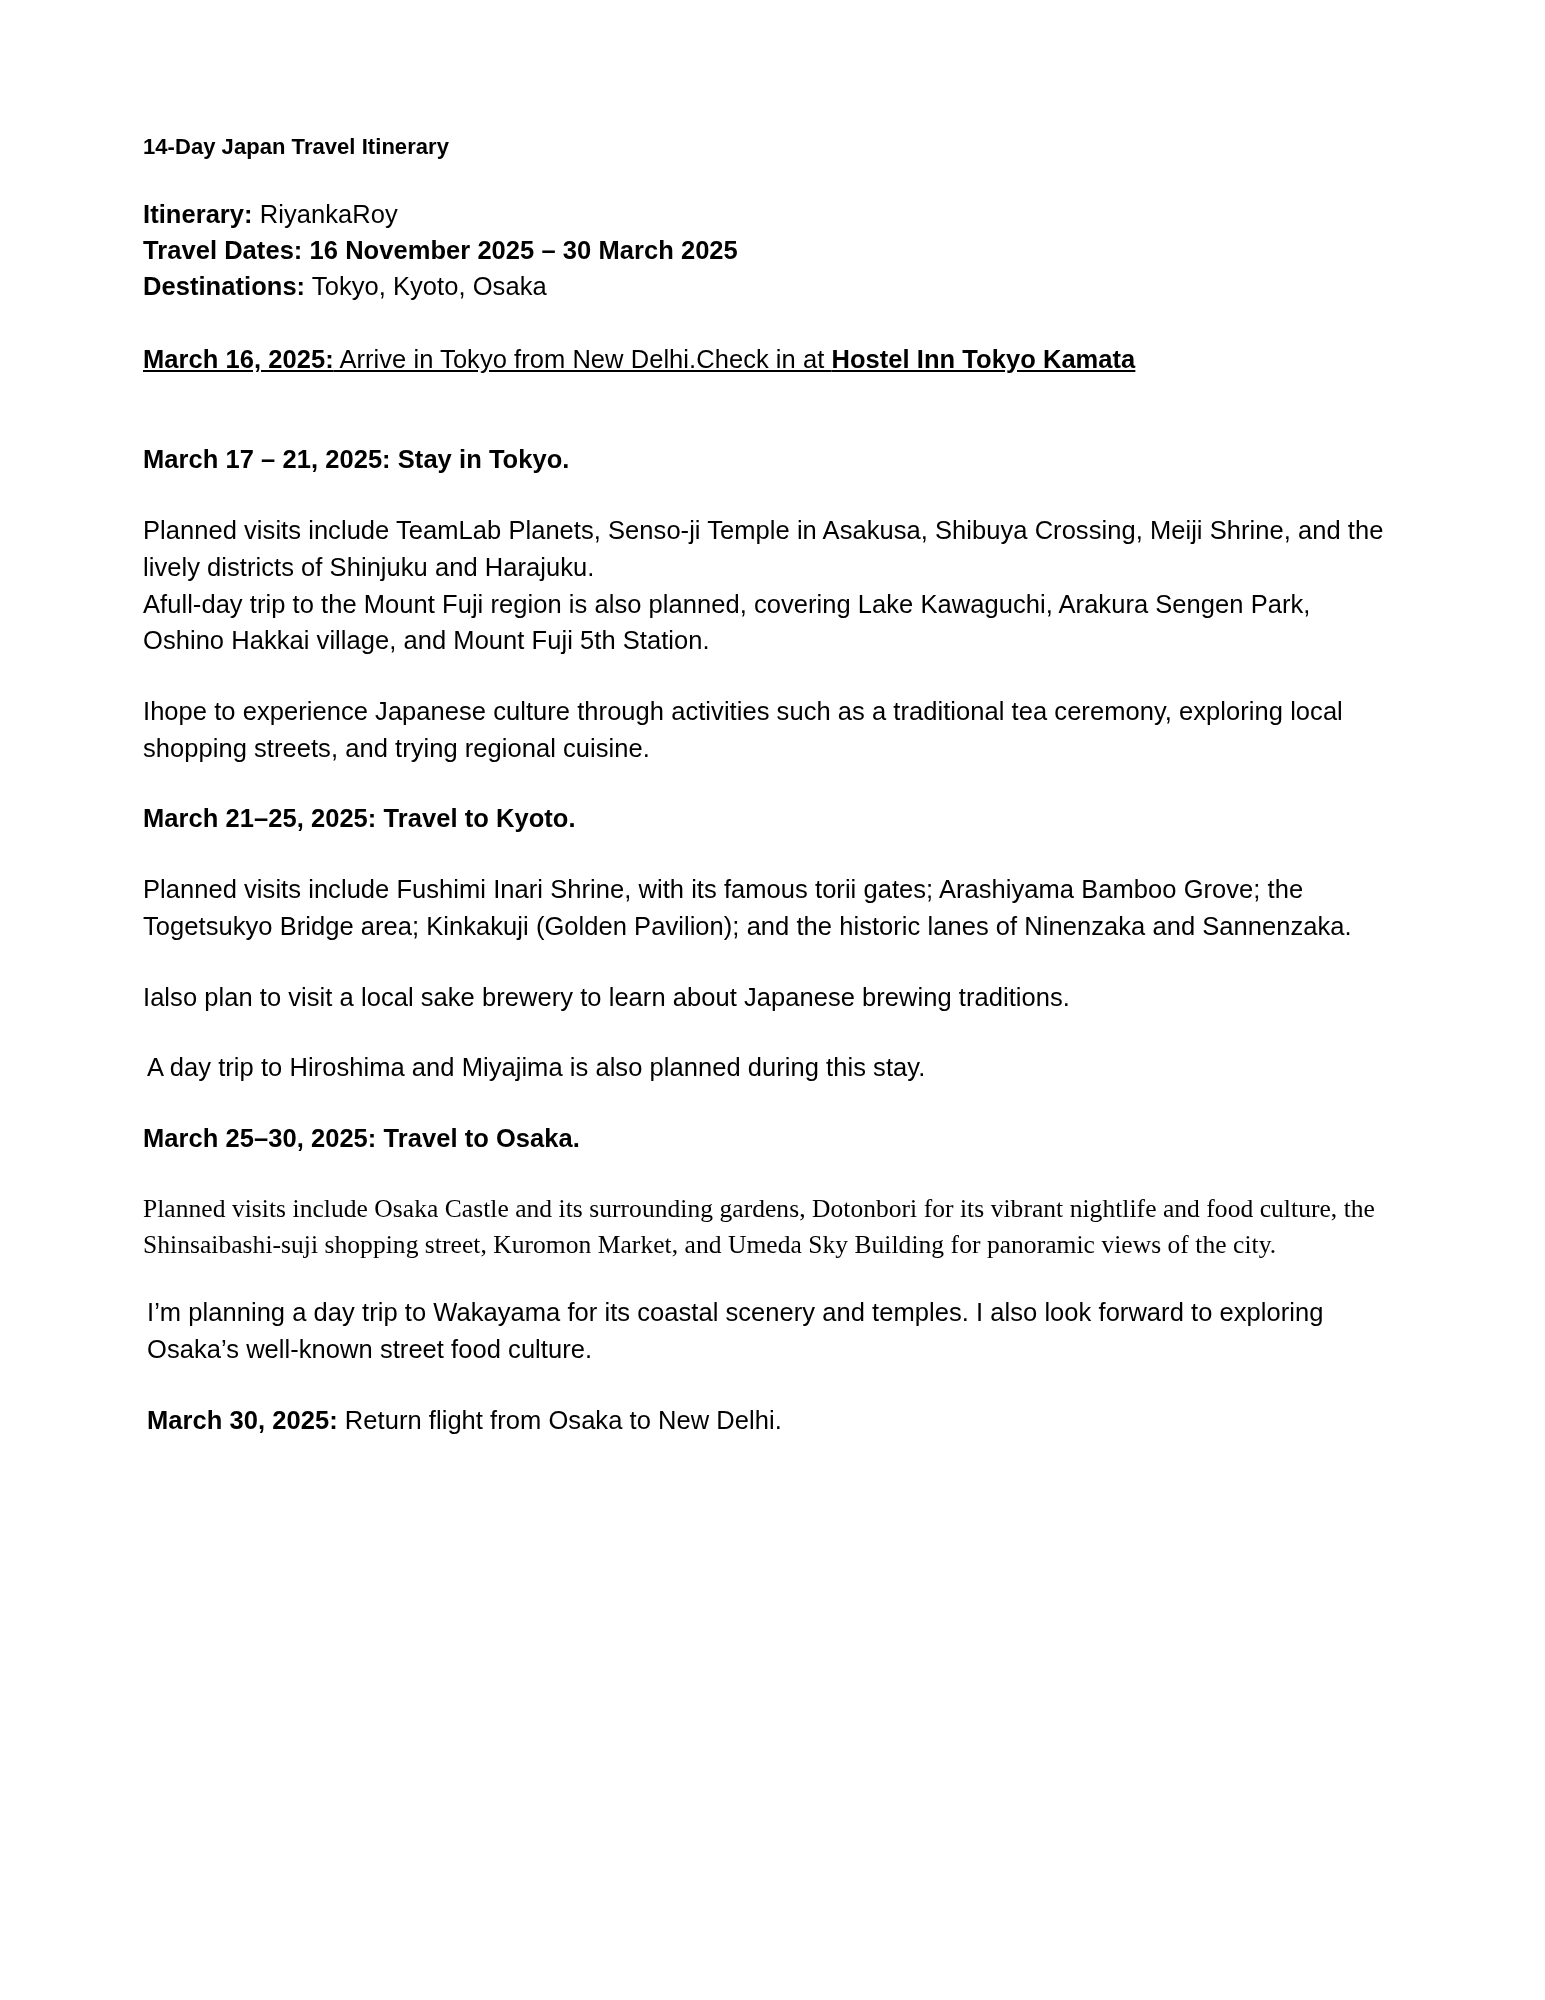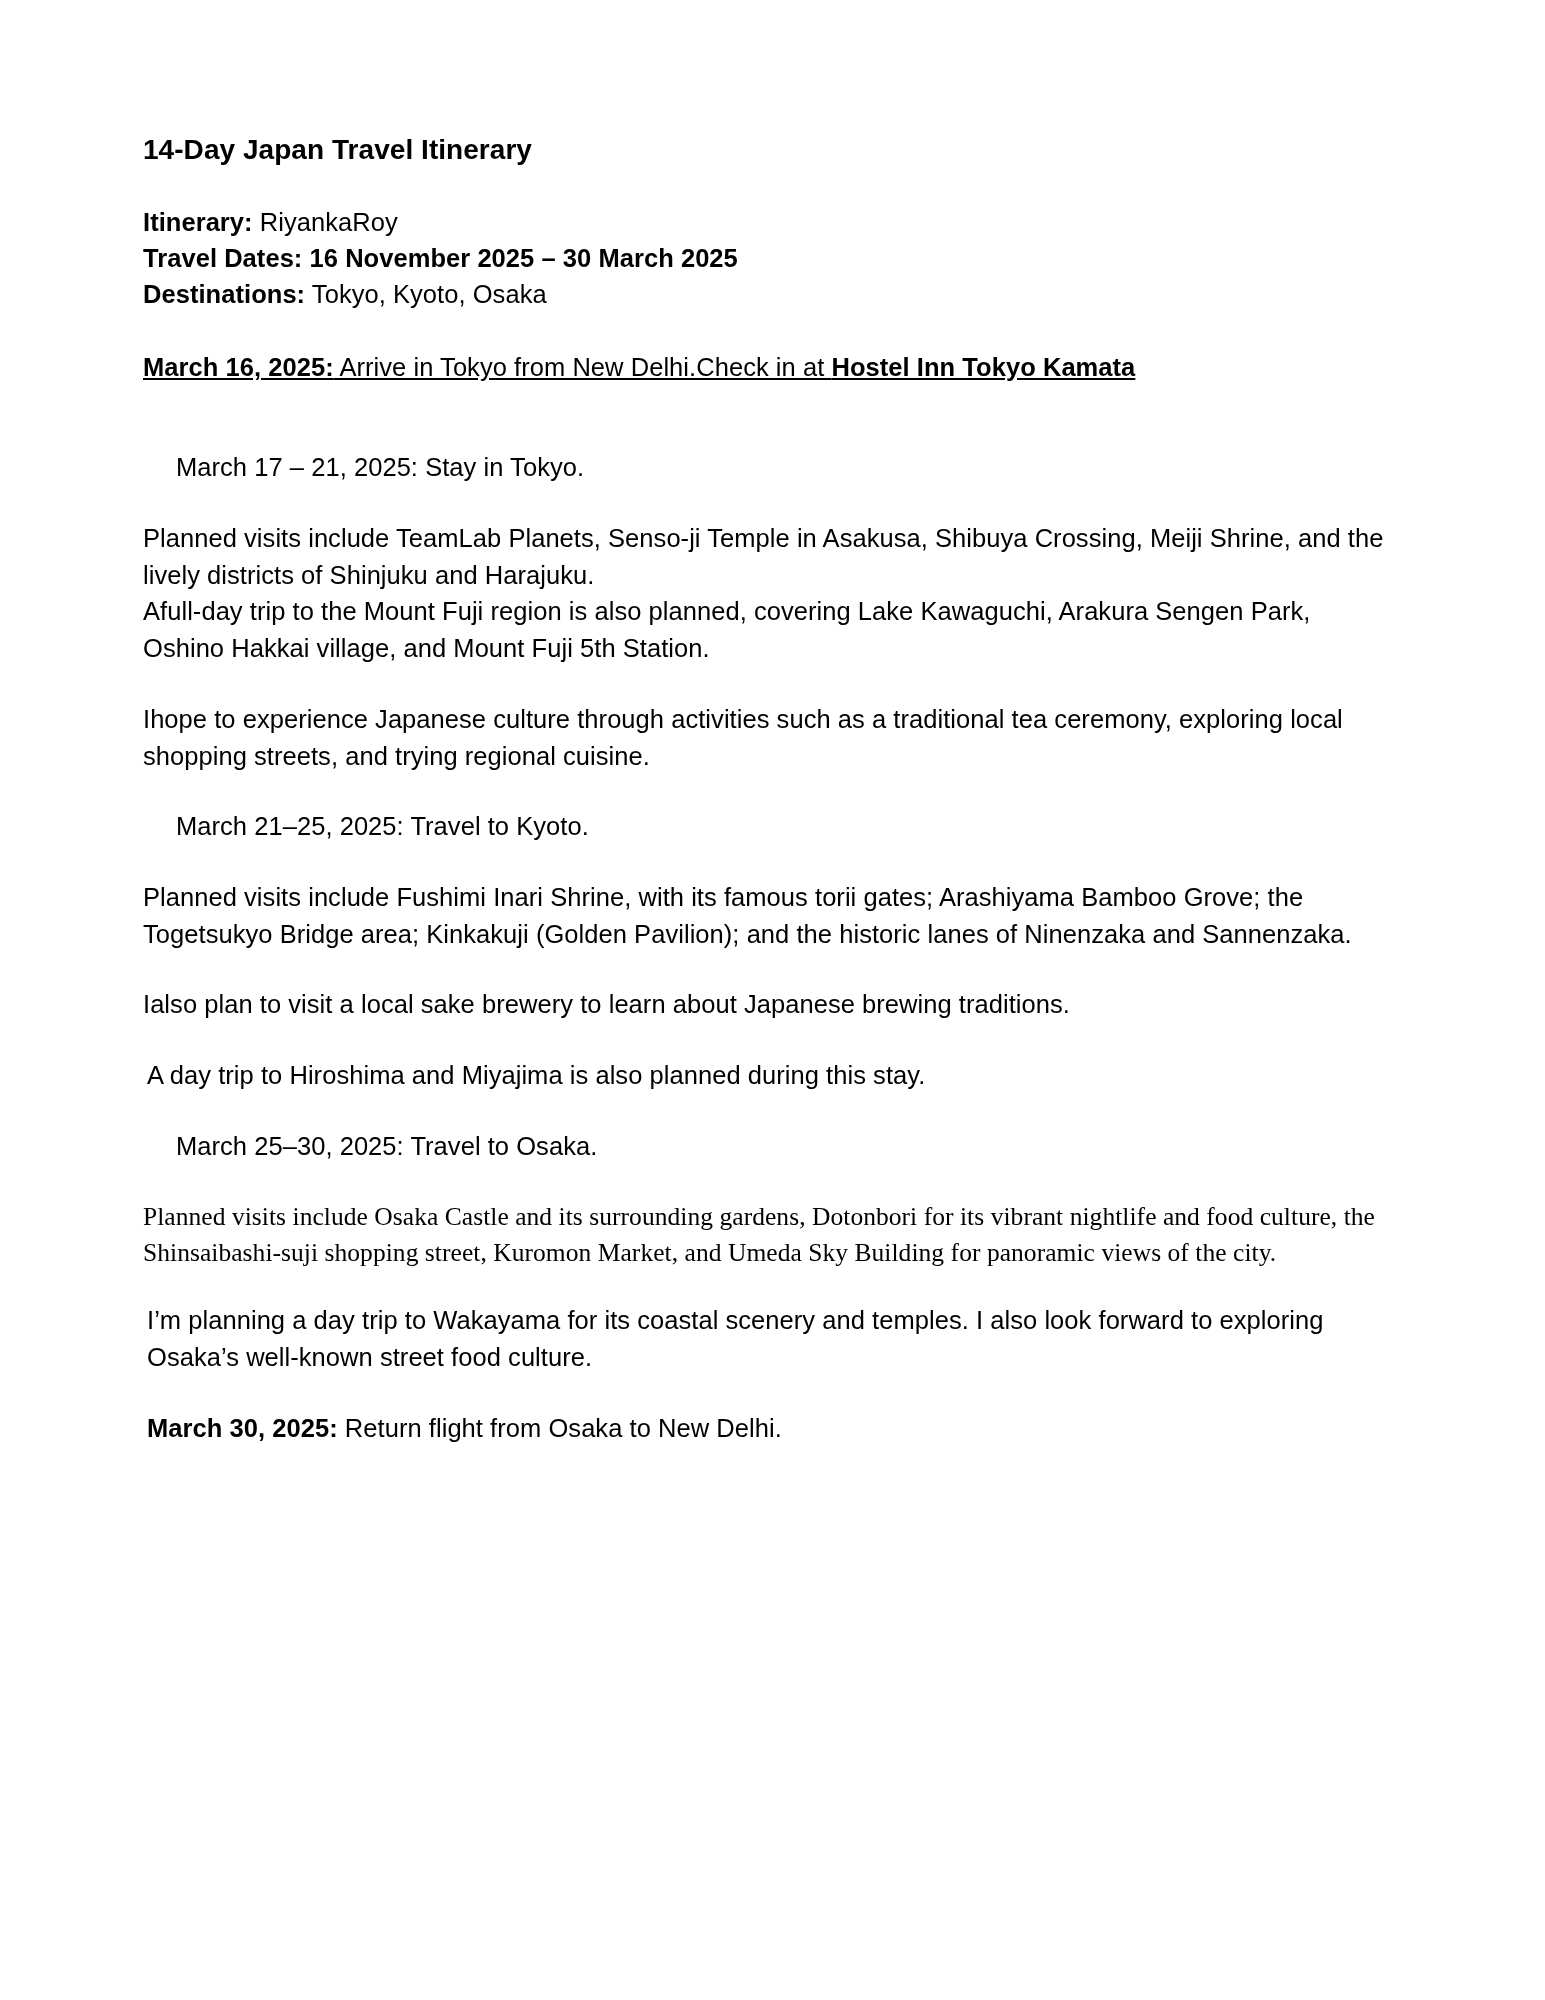--- a/index.html
+++ b/index.html
@@ -27,21 +27,21 @@
   }
   p {
     margin: 0;
   }
   .b {
     font-weight: bold;
   }
   
   .title {
     font-weight: bold;
-    font-size: 28px;
+    font-size: 22px;
     line-height: 1.32;
     margin-bottom: 35px;
   }
   
   .meta {
     margin-bottom: 36px;
   }
   .meta .line {
     line-height: 1.42;
   }
@@ -51,23 +51,22 @@
   }
   .blk-lg {
     margin-bottom: 64px;
     text-decoration: underline;
   }
   .blk-sm {
     margin-bottom: 30px;
     font-family: Liberation Serif, serif;
   }
   .heading {
-    font-weight: normal;
+    font-weight: bold;
     margin-bottom: 34px;
-    margin-left: 33px;
   }
   .indent {
     padding-left: 4px;
   }
   .nowrap-block {
     max-width: 1245px;
   }
 </style>
 </head>
 <body>

